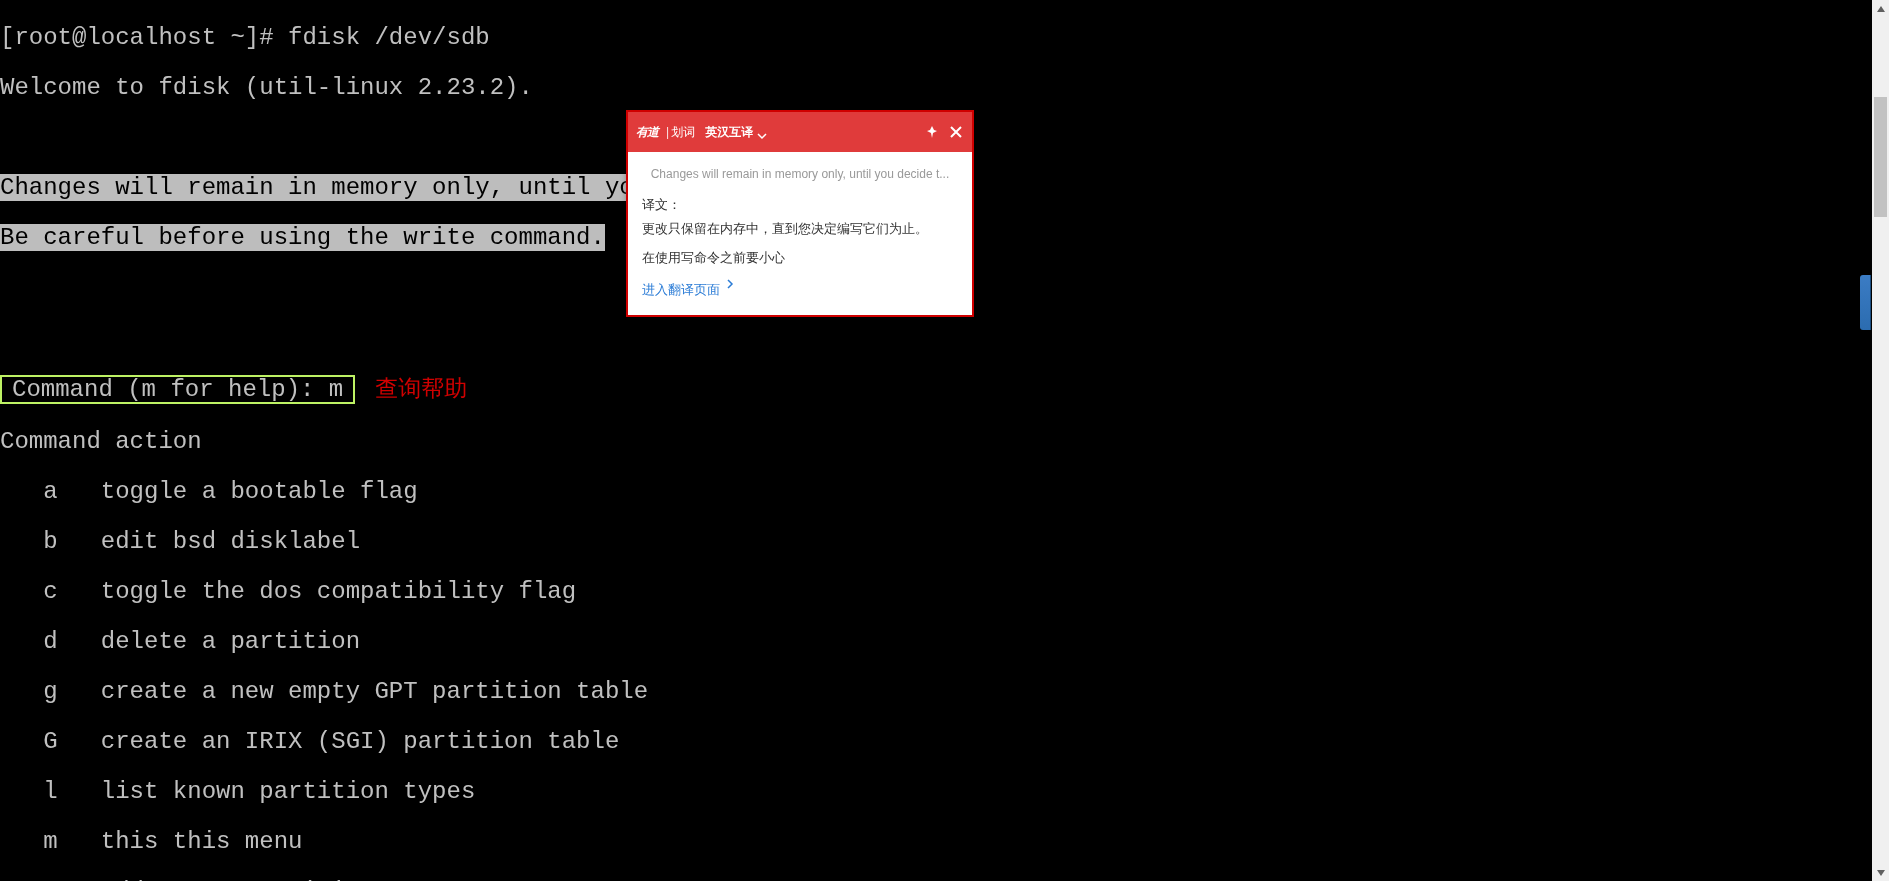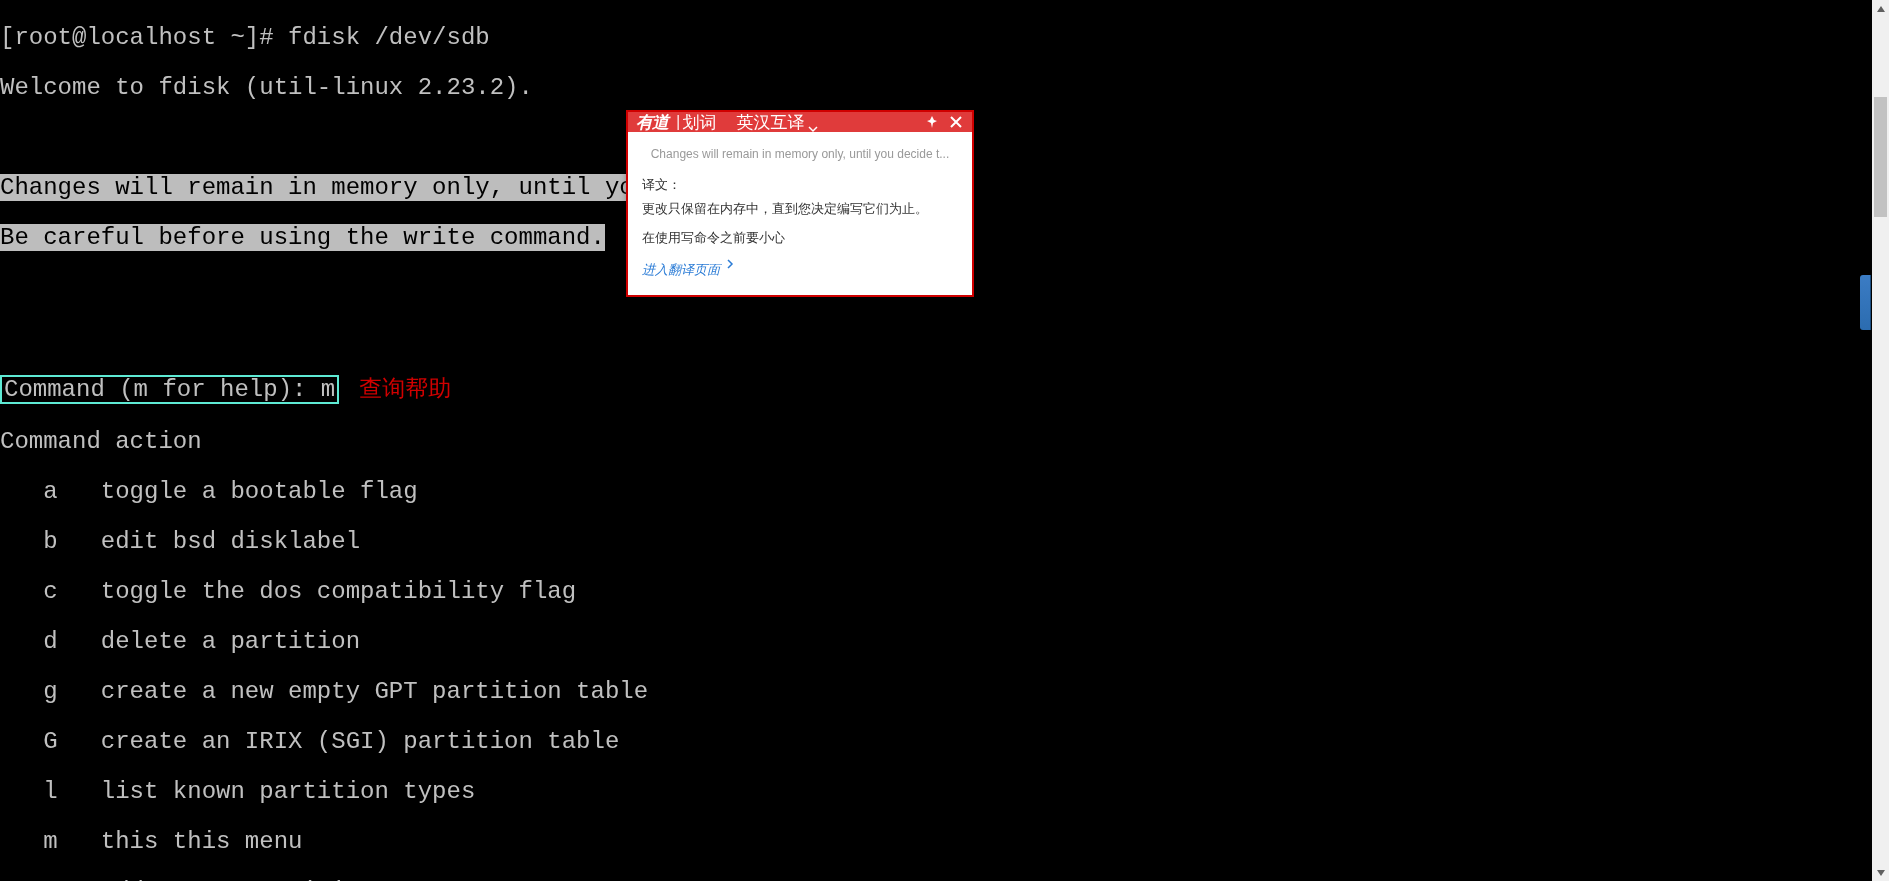--- a/index.html
+++ b/index.html
@@ -23,22 +23,22 @@
   }
   .line {
     display: block;
   }
   .highlighted {
     background: #bdbdbd;
     color: #000;
   }
   .redbox {
     display: inline-block;
-    border: 2px solid #5eead4;
-    padding: 0 2px;
+    border: 2px solid #bef264;
+    padding: 0 10px;
   }
   .redlabel {
     color: #d00000;
     font-size: 23px;
     margin-left: 20px;
     font-family: "Microsoft YaHei", sans-serif;
   }
   .popup {
     position: absolute;
     left: 626px;
@@ -46,42 +46,43 @@
     width: 344px;
     border: 2px solid #d00000;
     background: #fff;
     font-family: "Microsoft YaHei", Arial, sans-serif;
     font-size: 13px;
     color: #333;
     box-shadow: 0 2px 6px rgba(0,0,0,0.3);
   }
   .popup-header {
     background: #e03b3b;
-    height: 20px;
+    height: 40px;
     display: flex;
     align-items: center;
     padding: 0 8px;
     color: #fff;
-    font-size: 17px;
+    font-size: 12px;
   }
   .popup-header .logo {
     font-weight: bold;
     font-style: italic;
     margin-right: 6px;
     letter-spacing: -1px;
   }
   .popup-header .divider {
     opacity: 0.85;
     margin: 0 2px;
   }
   .popup-header .tab {
-    margin-left: 20px;
+    margin-left: 10px;
     display: flex;
     align-items: flex-end;
     cursor: pointer;
+    font-weight: bold;
   }
   .popup-header .chev {
     margin-left: 4px;
   }
   .popup-header .spacer { flex: 1; }
   .popup-header .icon-btn {
     cursor: pointer;
     margin-left: 8px;
     width: 16px;
     height: 16px;
@@ -113,21 +114,20 @@
     font-size: 13px;
     margin-bottom: 6px;
     font-family: Liberation Serif, serif;
   }
   .popup-link {
     color: #2b7cd6;
     font-size: 13px;
     cursor: pointer;
     display: flex;
     margin-top: 10px;
-    font-style: italic;
   }
   .popup-link .arrow {
     margin-left: 6px;
   }
   .scrollbar {
     position: absolute;
     right: 0;
     top: 0;
     width: 17px;
     height: 881px;

